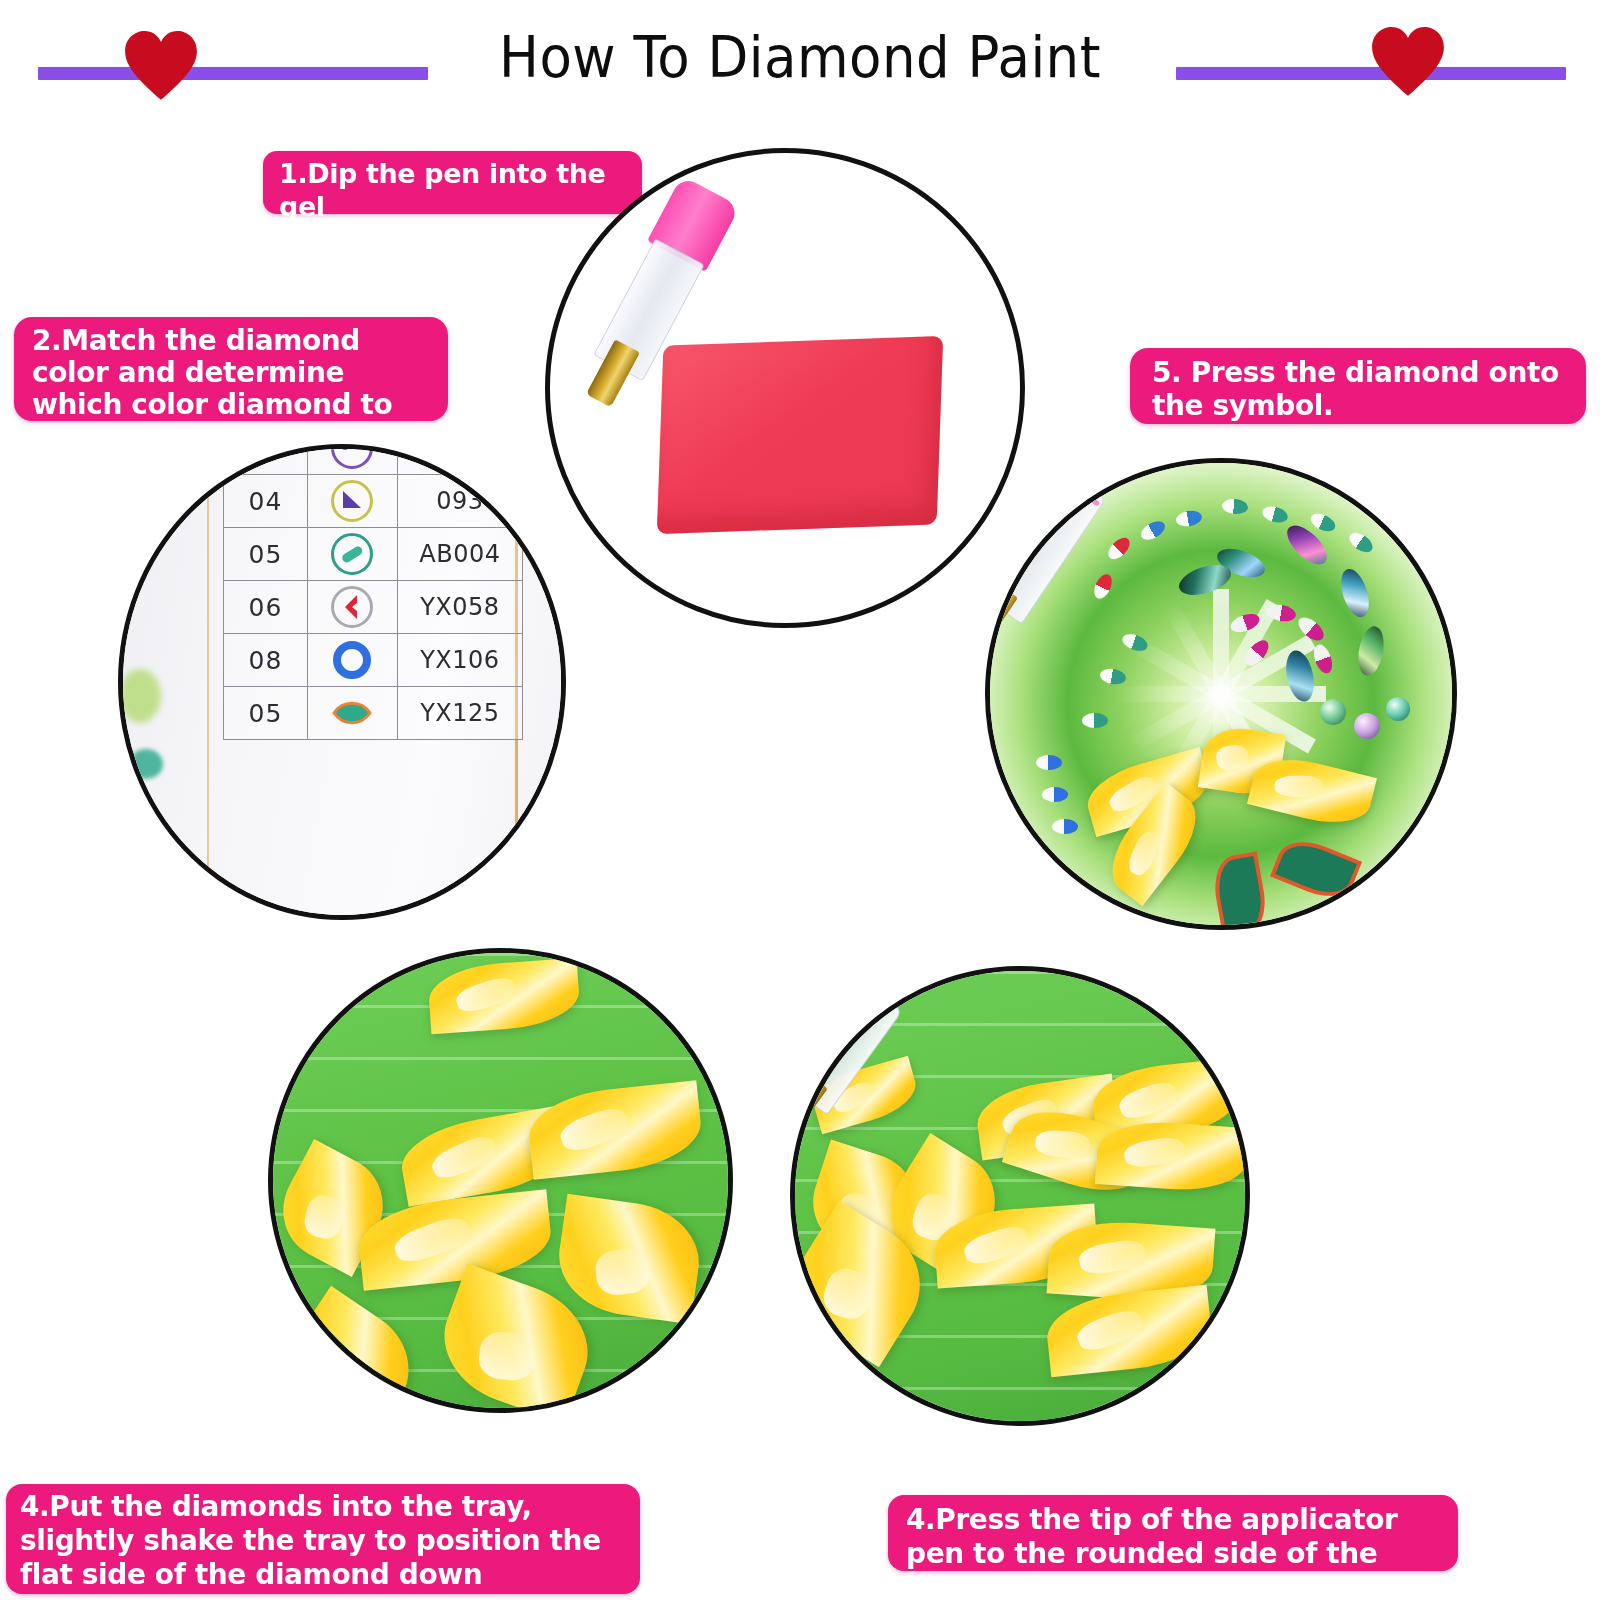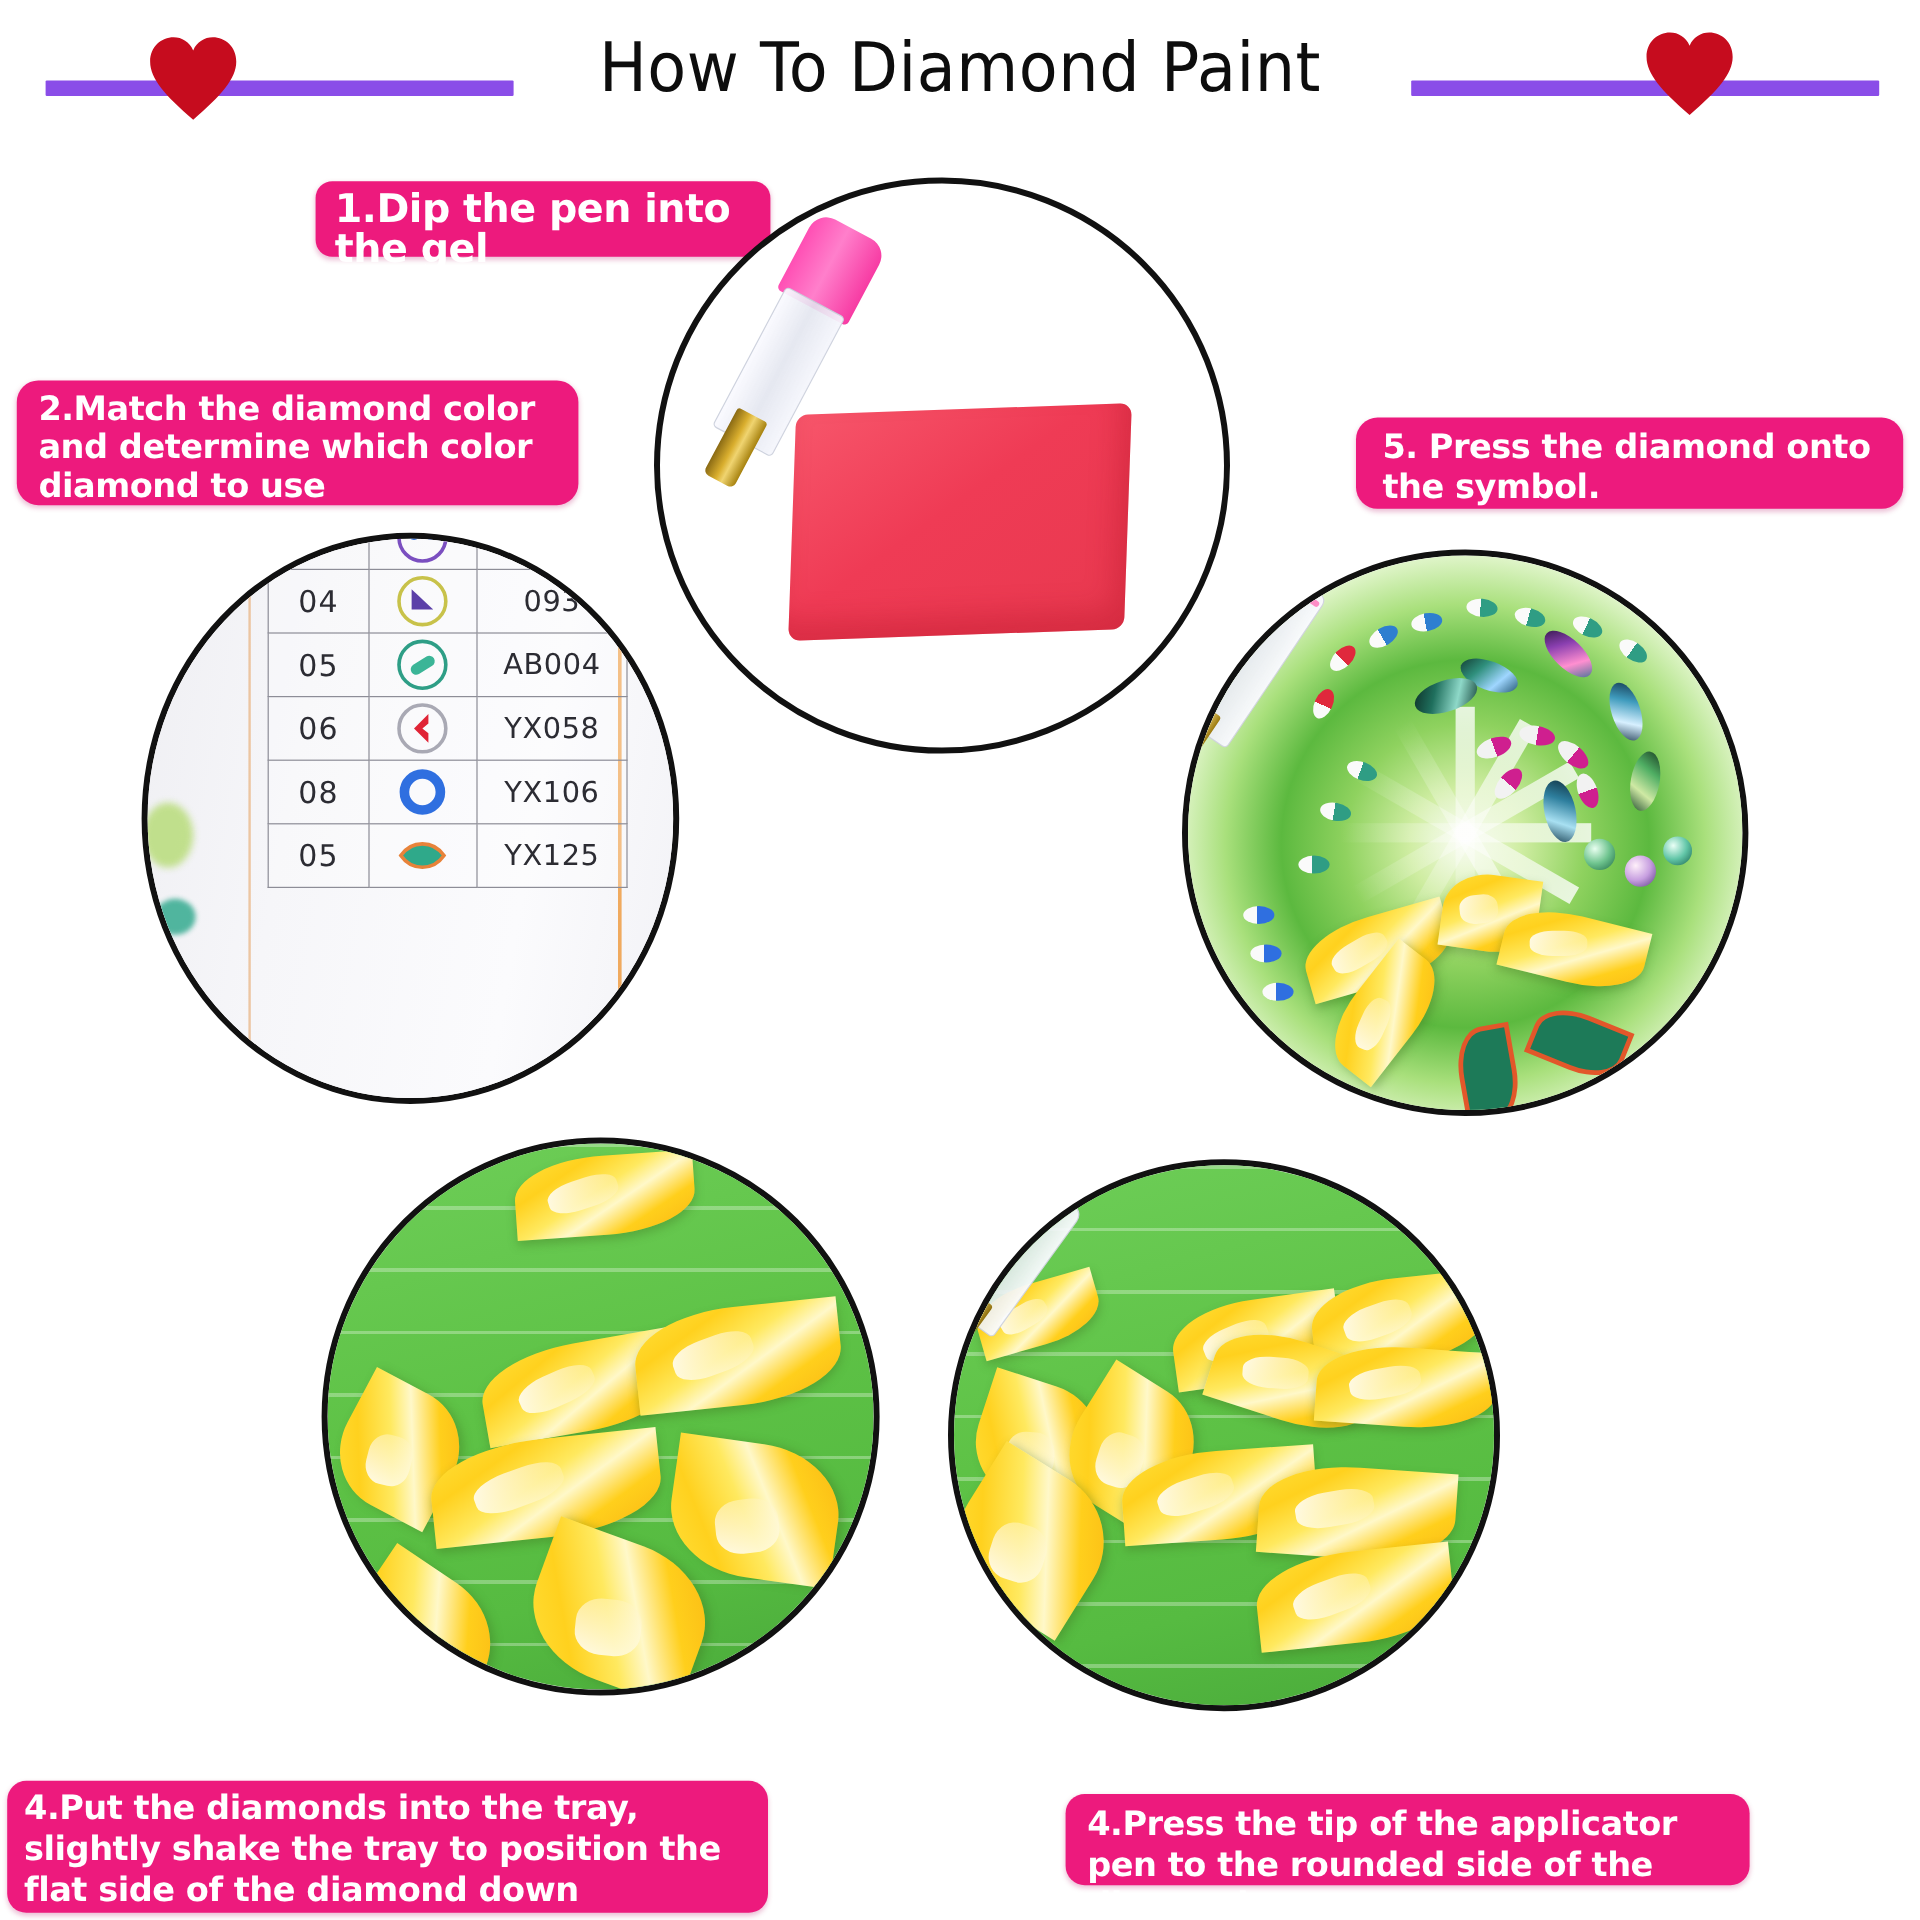--- a/index.html
+++ b/index.html
@@ -36,22 +36,22 @@
     background:#ED1A7D;
     border-radius:14px;
     color:#ffffff;
     font-family:"DejaVu Sans", sans-serif;
     font-weight:700;
     letter-spacing:-0.4px;
     box-shadow:0 2px 4px rgba(180,0,90,.25);
     box-sizing:border-box;
   }
   .pill span{display:block;}
-  #pill1{left:263px;top:151px;width:379px;height:63px;padding:6px 16px 0 16px;font-size:33px;line-height:33px;}
-  #pill2{left:14px;top:317px;width:468px;height:104px;padding:8px 16px 0 18px;font-size:28px;line-height:32px;border-radius:18px;}
+  #pill1{left:263px;top:151px;width:379px;height:63px;padding:6px 16px 0 16px;font-size:27px;line-height:33px;}
+  #pill2{left:14px;top:317px;width:434px;height:104px;padding:8px 16px 0 18px;font-size:28px;line-height:32px;border-radius:18px;}
   #pill5{left:1130px;top:348px;width:456px;height:76px;padding:8px 16px 0 22px;font-size:28px;line-height:33px;border-radius:18px;}
   #pill3{left:6px;top:1484px;width:634px;height:110px;padding:6px 14px 0 14px;font-size:28px;line-height:34px;border-radius:16px;}
   #pill4{left:888px;top:1495px;width:570px;height:76px;padding:8px 14px 0 18px;font-size:28px;line-height:34px;border-radius:16px;}
 
   
   .circ{
     position:absolute;border-radius:50%;
     border:5px solid #111111;
     overflow:hidden;
     background:#ffffff;

